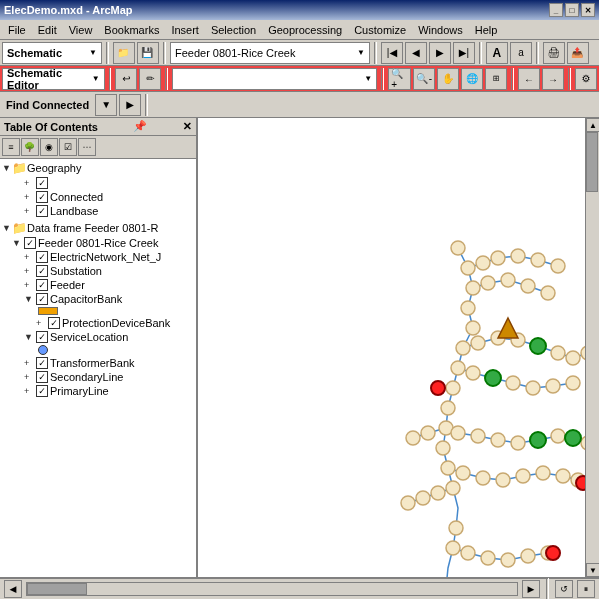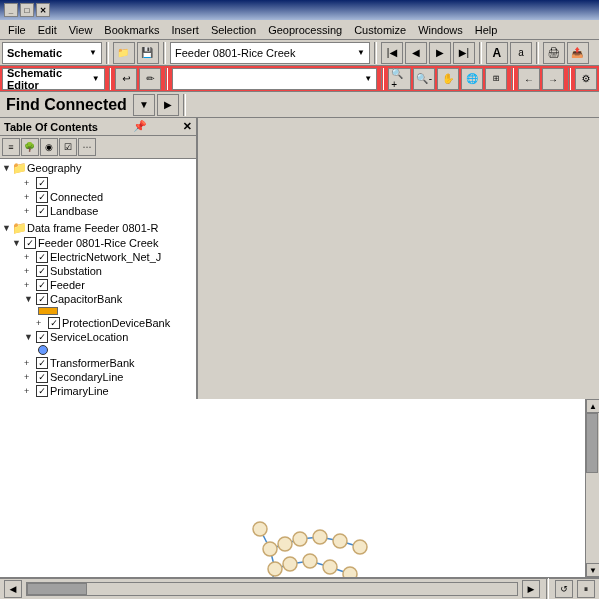--- a/index.html
+++ b/index.html
@@ -222,20 +222,21 @@
       width: 12px;
       height: 60px;
       background: #a0a0a0;
       border: 1px solid #808080;
     }
   </style>
 </head>
 <body>
 
 <div class="title-bar">
+  <span>ElecDemo.mxd - ArcMap</span>
   <div class="title-bar-buttons">
     <div class="title-btn">_</div>
     <div class="title-btn">□</div>
     <div class="title-btn">✕</div>
   </div>
 </div>
 
 <div class="menu-bar">
   <span class="menu-item">File</span>
   <span class="menu-item">Edit</span>
@@ -295,27 +296,27 @@
   <div class="toolbar-btn">🌐</div>
   <div class="toolbar-btn" style="font-size:8px;">⊞</div>
   <div class="toolbar-separator"></div>
   <div class="toolbar-btn">←</div>
   <div class="toolbar-btn">→</div>
   <div class="toolbar-separator"></div>
   <div class="toolbar-btn">⚙</div>
 </div>
 
 <div class="find-bar">
-  <span style="font-size:16px;font-weight:bold;padding:0 4px;">Find Connected</span>
+  <span style="font-size:11px;font-weight:bold;padding:0 4px;">Find Connected</span>
   <div class="toolbar-btn" style="width:16px;">▼</div>
   <div class="toolbar-btn">▶</div>
   <div class="toolbar-separator"></div>
 </div>
 
-<div class="main-content" style="height: calc(599px - 20px - 20px - 26px - 26px - 26px - 22px); flex-direction: column;">
+<div class="main-content" style="height: calc(599px - 20px - 20px - 26px - 26px - 26px - 22px);">
 
   <div class="toc-panel">
     <div class="toc-header">
       <span>Table Of Contents</span>
       <span style="cursor:pointer;">📌</span>
       <span style="cursor:pointer;">✕</span>
     </div>
     <div class="toc-toolbar">
       <div class="toc-btn">≡</div>
       <div class="toc-btn">🌳</div>

